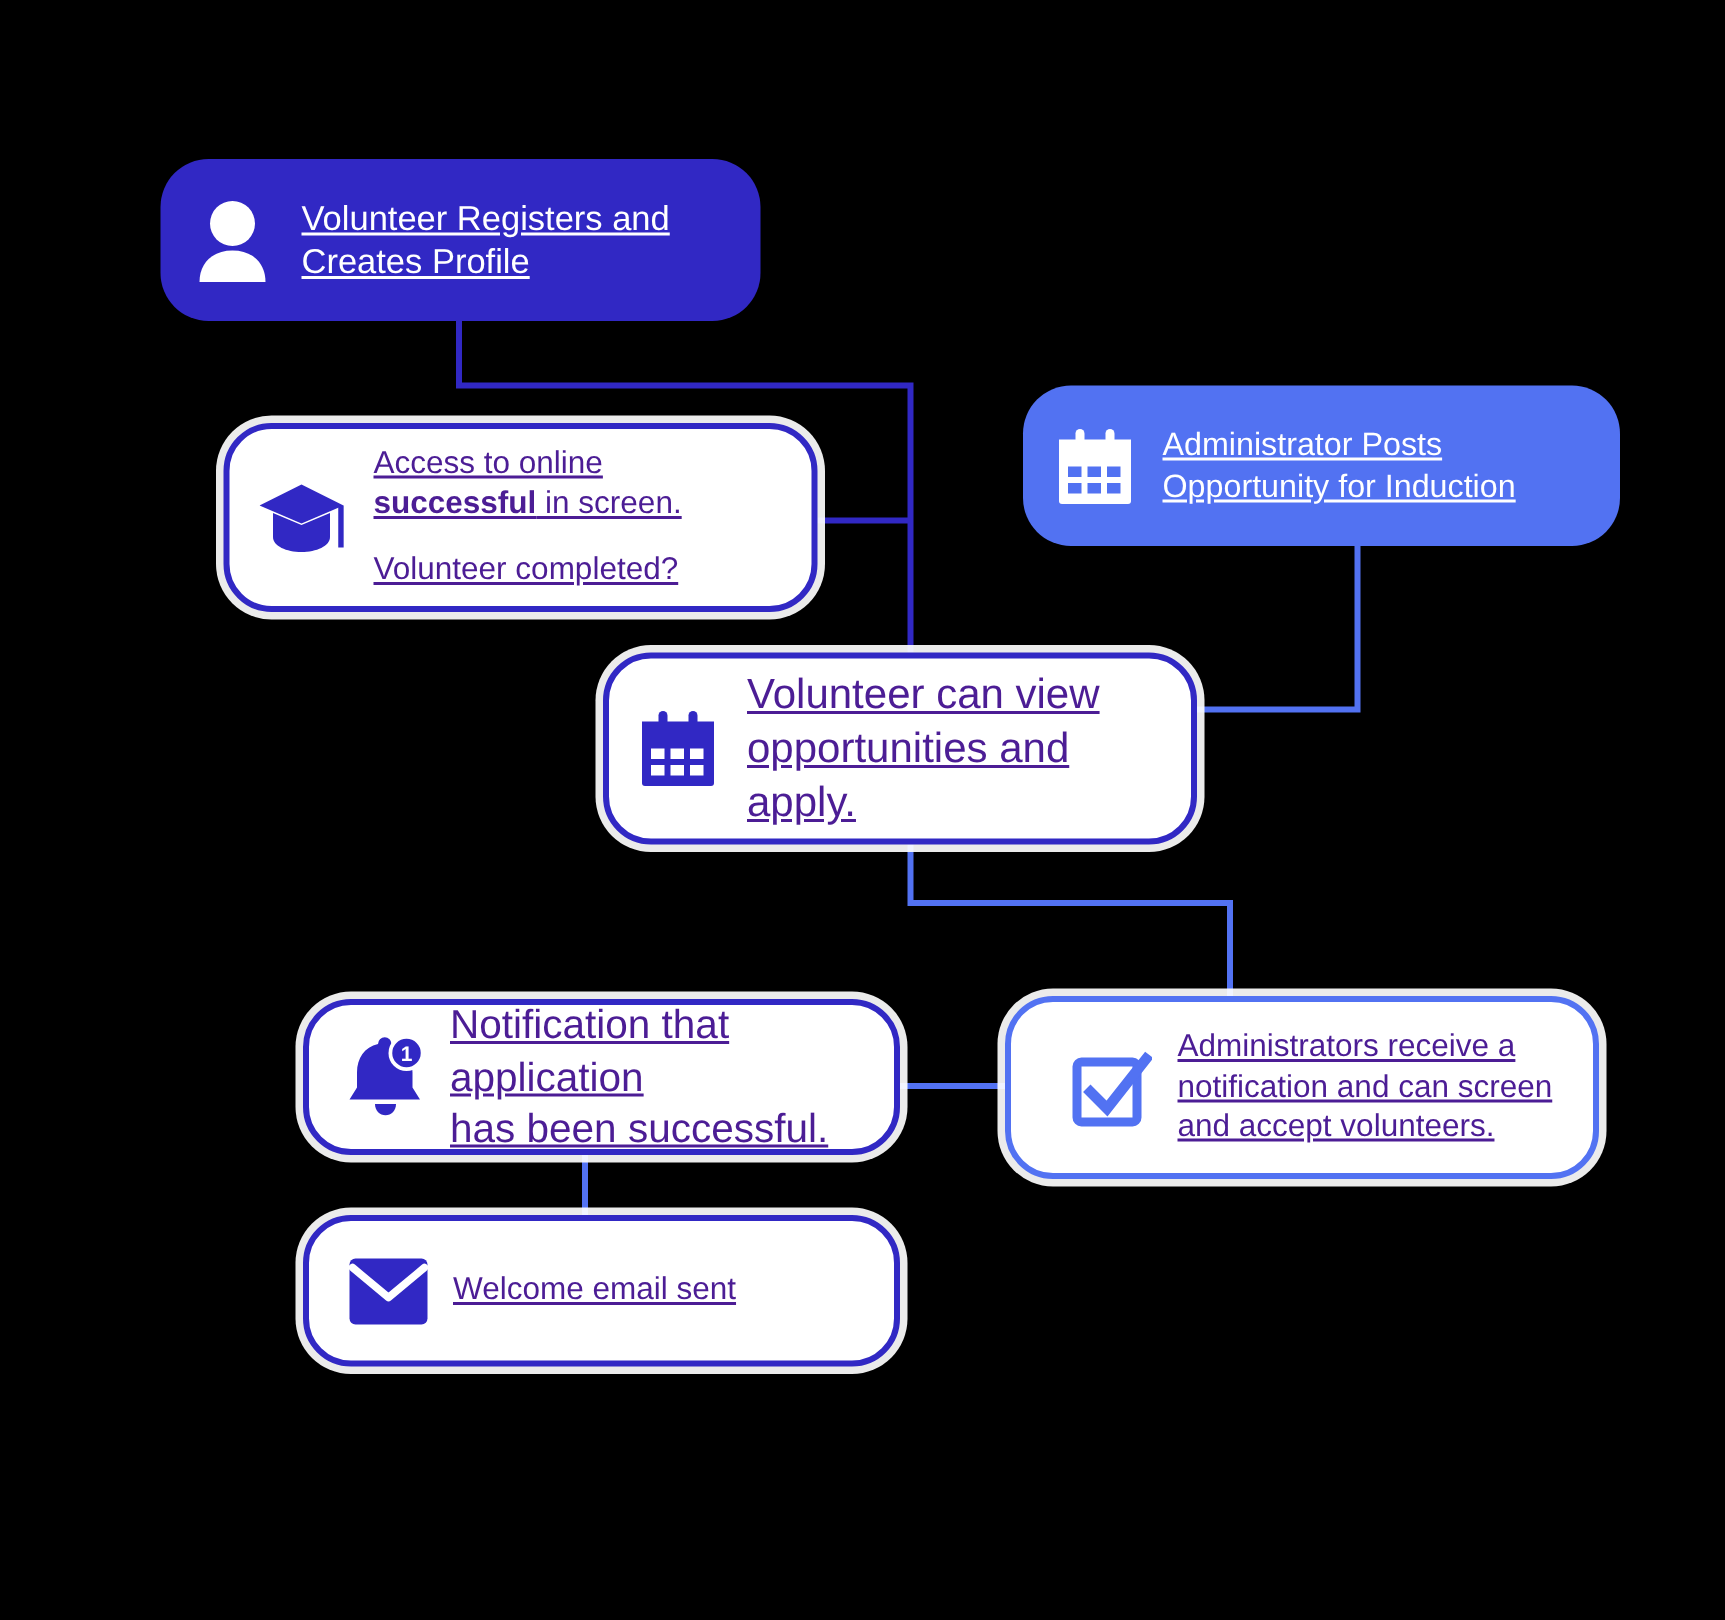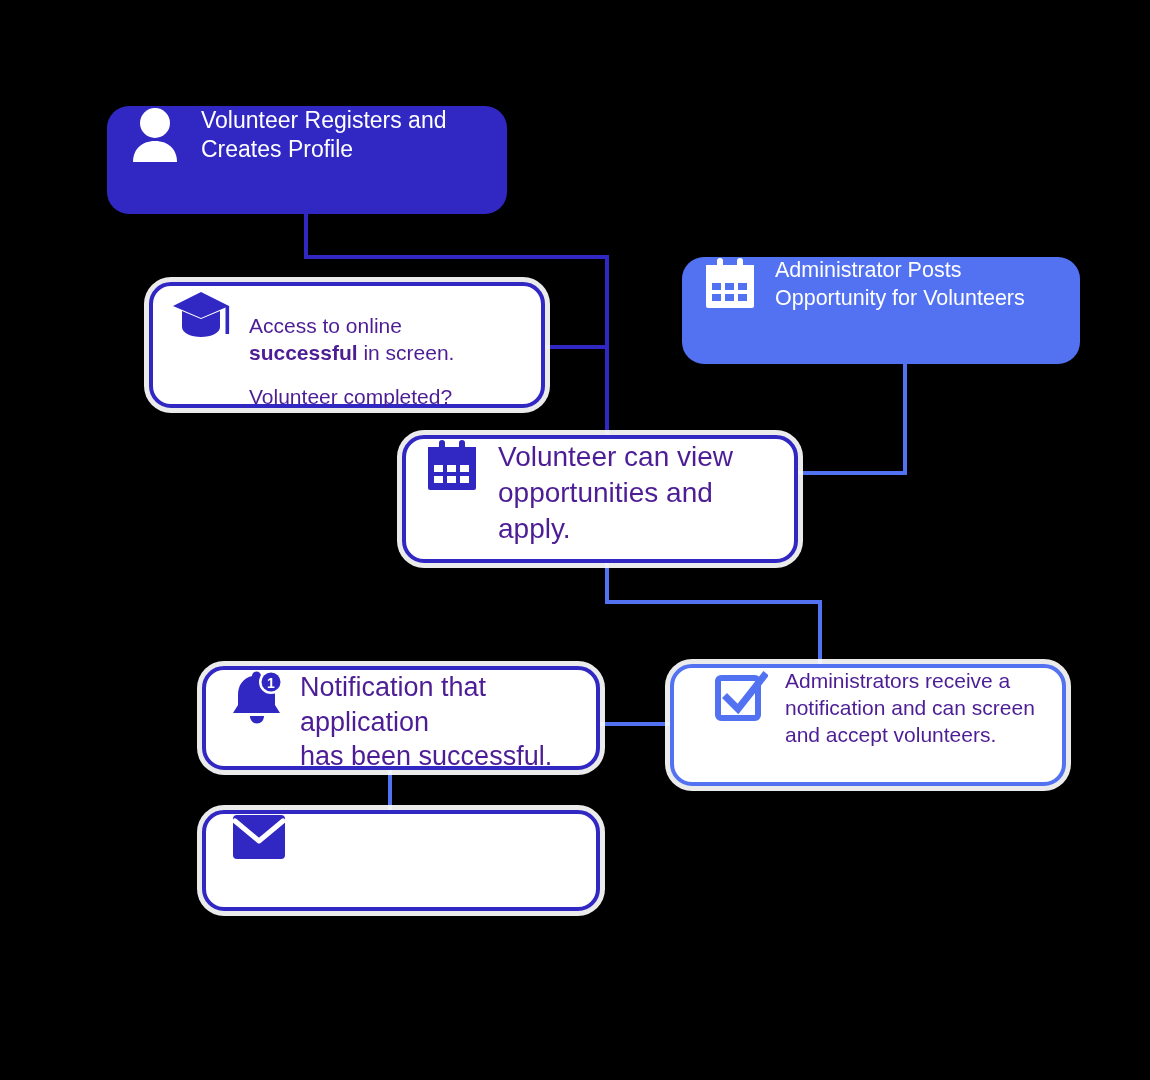--- a/index.html
+++ b/index.html
@@ -30,22 +30,23 @@
     width: 1150px;
     height: 1080px;
     pointer-events: none;
   }
 
   
   .node {
     position: absolute;
     box-sizing: border-box;
     display: flex;
-    align-items: flex-start;
-    border-radius: 22px;
+    align-items: center;
+    border-radius: 32px;
+    text-decoration: underline;
   }
   .node .icon {
     flex: 0 0 auto;
     display: flex;
     align-items: center;
     justify-content: center;
   }
   .node .txt {
     flex: 1 1 auto;
     line-height: 1.28;
@@ -183,21 +184,21 @@
           <rect x="8" y="26" width="9" height="7"></rect>
           <rect x="21" y="26" width="9" height="7"></rect>
           <rect x="34" y="26" width="9" height="7"></rect>
           <rect x="8" y="37" width="9" height="7"></rect>
           <rect x="21" y="37" width="9" height="7"></rect>
           <rect x="34" y="37" width="9" height="7"></rect>
         </g>
       </svg>
     </span>
     <span class="txt">Administrator Posts
-Opportunity for Volunteers</span>
+Opportunity for Induction</span>
   </div>
 
   <div class="node outlined dark" id="node-view-apply">
     <span class="icon">
       <svg width="52" height="52" viewBox="0 0 52 52" aria-hidden="true">
         <rect x="13" y="1" width="6" height="11" rx="3" fill="#3128c4"></rect>
         <rect x="33" y="1" width="6" height="11" rx="3" fill="#3128c4"></rect>
         <path d="M 2 8 h 48 v 13 h -48 z" fill="#3128c4"></path>
         <path d="M 2 21 h 48 v 28 a 2 2 0 0 1 -2 2 h -44 a 2 2 0 0 1 -2 -2 z" fill="#3128c4"></path>
         <g fill="#ffffff">
@@ -240,15 +241,16 @@
 and accept volunteers.</span>
   </div>
 
   <div class="node outlined dark" id="node-welcome">
     <span class="icon">
       <svg width="54" height="46" viewBox="0 0 54 46" aria-hidden="true">
         <rect x="1" y="1" width="52" height="44" rx="4" fill="#3128c4"></rect>
         <path d="M 3 7 L 27 27 L 51 7" fill="none" stroke="#ffffff" stroke-width="5" stroke-linejoin="round" stroke-linecap="round"></path>
       </svg>
     </span>
+    <span class="txt">Welcome email sent</span>
   </div>
 
 </div>
 
 </body></html>

